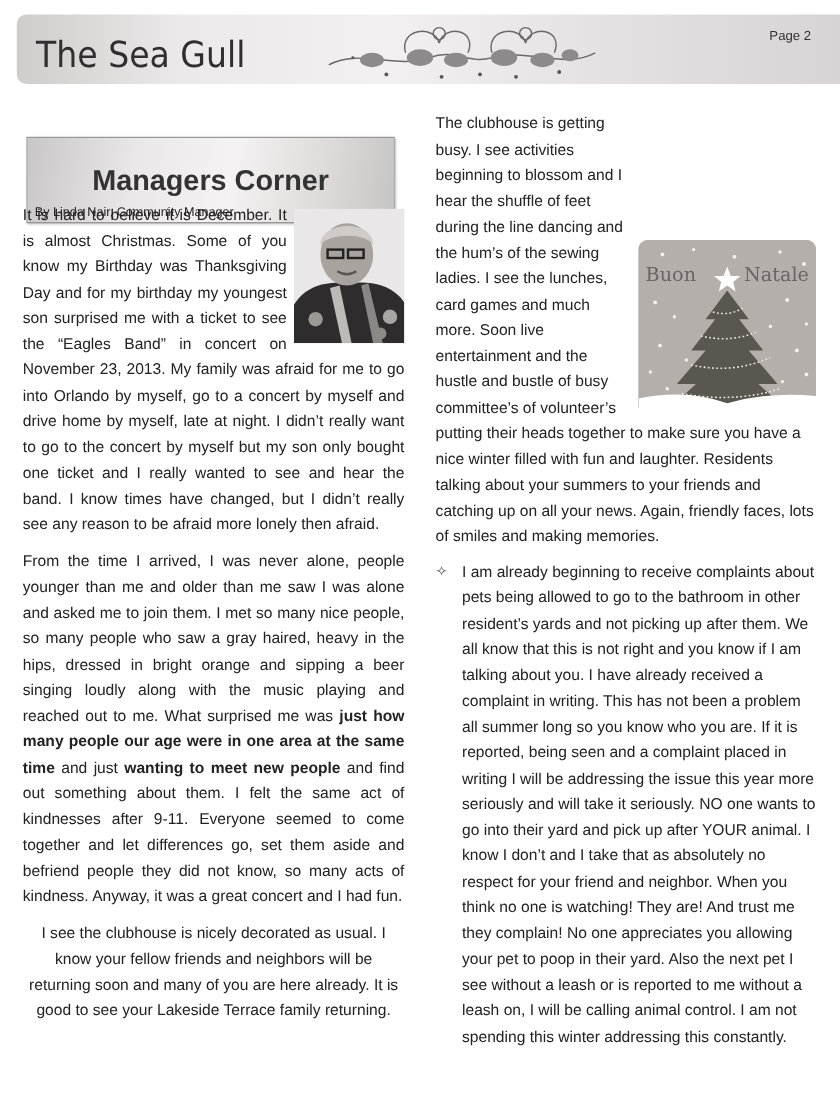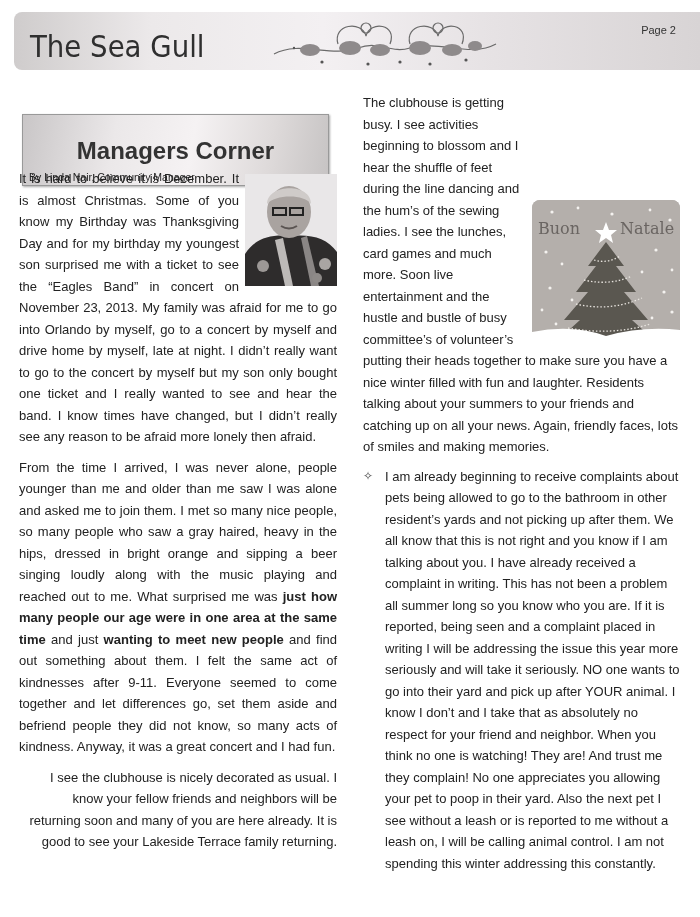--- a/index.html
+++ b/index.html
@@ -114,21 +114,21 @@
         <rect x="28" y="34" width="13" height="7" fill="none" stroke="#222" stroke-width="2"></rect>
         <rect x="45" y="34" width="13" height="7" fill="none" stroke="#222" stroke-width="2"></rect>
         <path d="M36,52 Q44,57 52,52" stroke="#5a5452" stroke-width="2" fill="none"></path>
       </svg>
     </span>
     <span>It is hard to believe it is December. It is almost Christmas. Some of you know my Birthday was Thanksgiving Day and for my birthday my youngest son surprised me with a ticket to see the “Eagles Band” in concert on November 23, 2013. My family was afraid for me to go into Orlando by myself, go to a concert by myself and drive home by myself, late at night. I didn’t really want to go to the concert by myself but my son only bought one ticket and I really wanted to see and hear the band. I know times have changed, but I didn’t really see any reason to be afraid more lonely then afraid.</span>
   </p>
   <p>
     <span>From the time I arrived, I was never alone, people younger than me and older than me saw I was alone and asked me to join them. I met so many nice people, so many people who saw a gray haired, heavy in the hips, dressed in bright orange and sipping a beer singing loudly along with the music playing and reached out to me.  What surprised me was </span><b>just how many people our age were in one area at the same time</b><span> and just </span><b>wanting to meet new people</b><span> and find out something about them. I felt the same act of kindnesses after 9-11. Everyone seemed to come together and let differences go, set them aside and befriend people they did not know, so many acts of kindness. Anyway, it was a great concert and I had fun.</span>
   </p>
-  <p style="text-align:right">I see the clubhouse is nicely decorated as usual. I know your fellow friends and neighbors will be returning soon and many of you are here already. It is good to see your Lakeside Terrace family returning.</p>
+  <p style="text-align:center">I see the clubhouse is nicely decorated as usual. I know your fellow friends and neighbors will be returning soon and many of you are here already. It is good to see your Lakeside Terrace family returning.</p>
 </div>
 
 <div class="col-right text">
   <p>
     <span class="xmas" style="margin-top:108px">
       <svg width="148" height="140" viewBox="0 0 148 140">
         <rect width="148" height="140" fill="#b4afab"></rect>
         <g fill="#f4f2ef">
           <circle cx="20" cy="12" r="1.6"></circle>
             <circle cx="46" cy="8" r="1.4"></circle>

